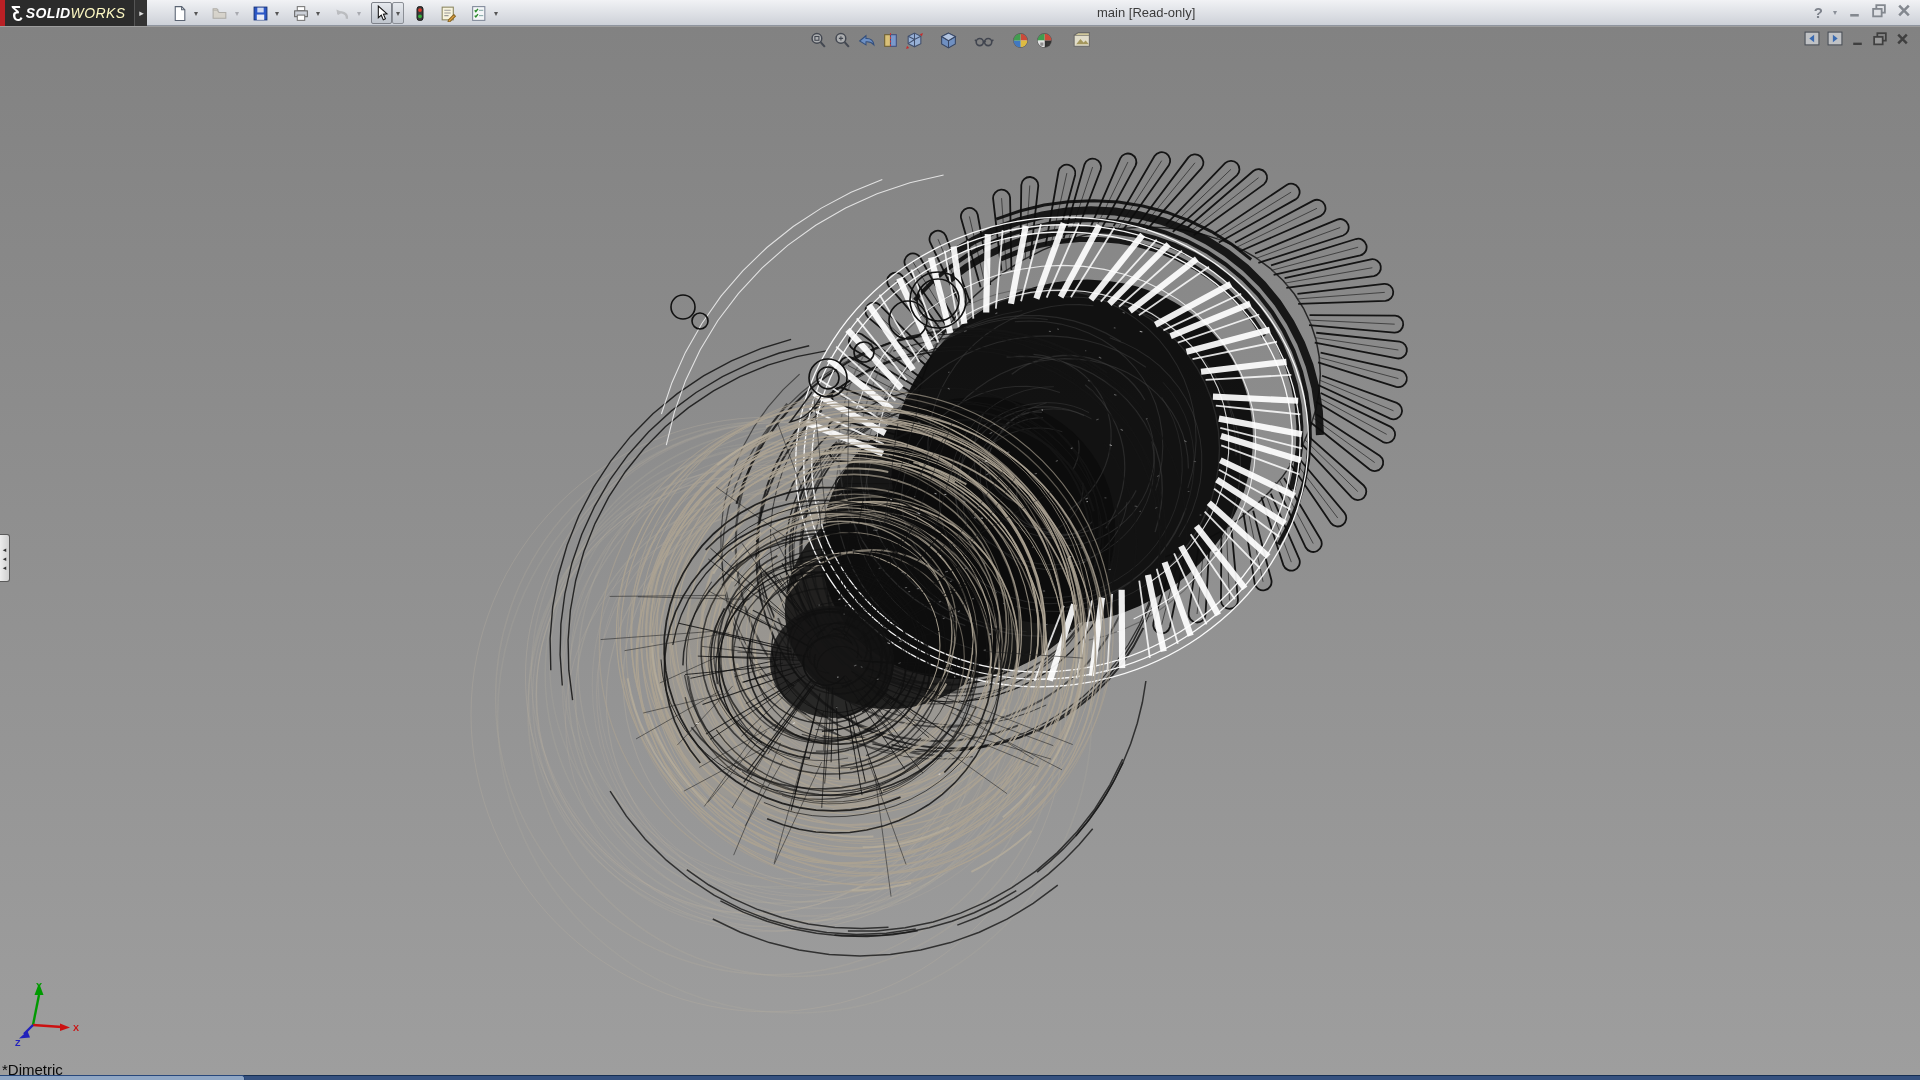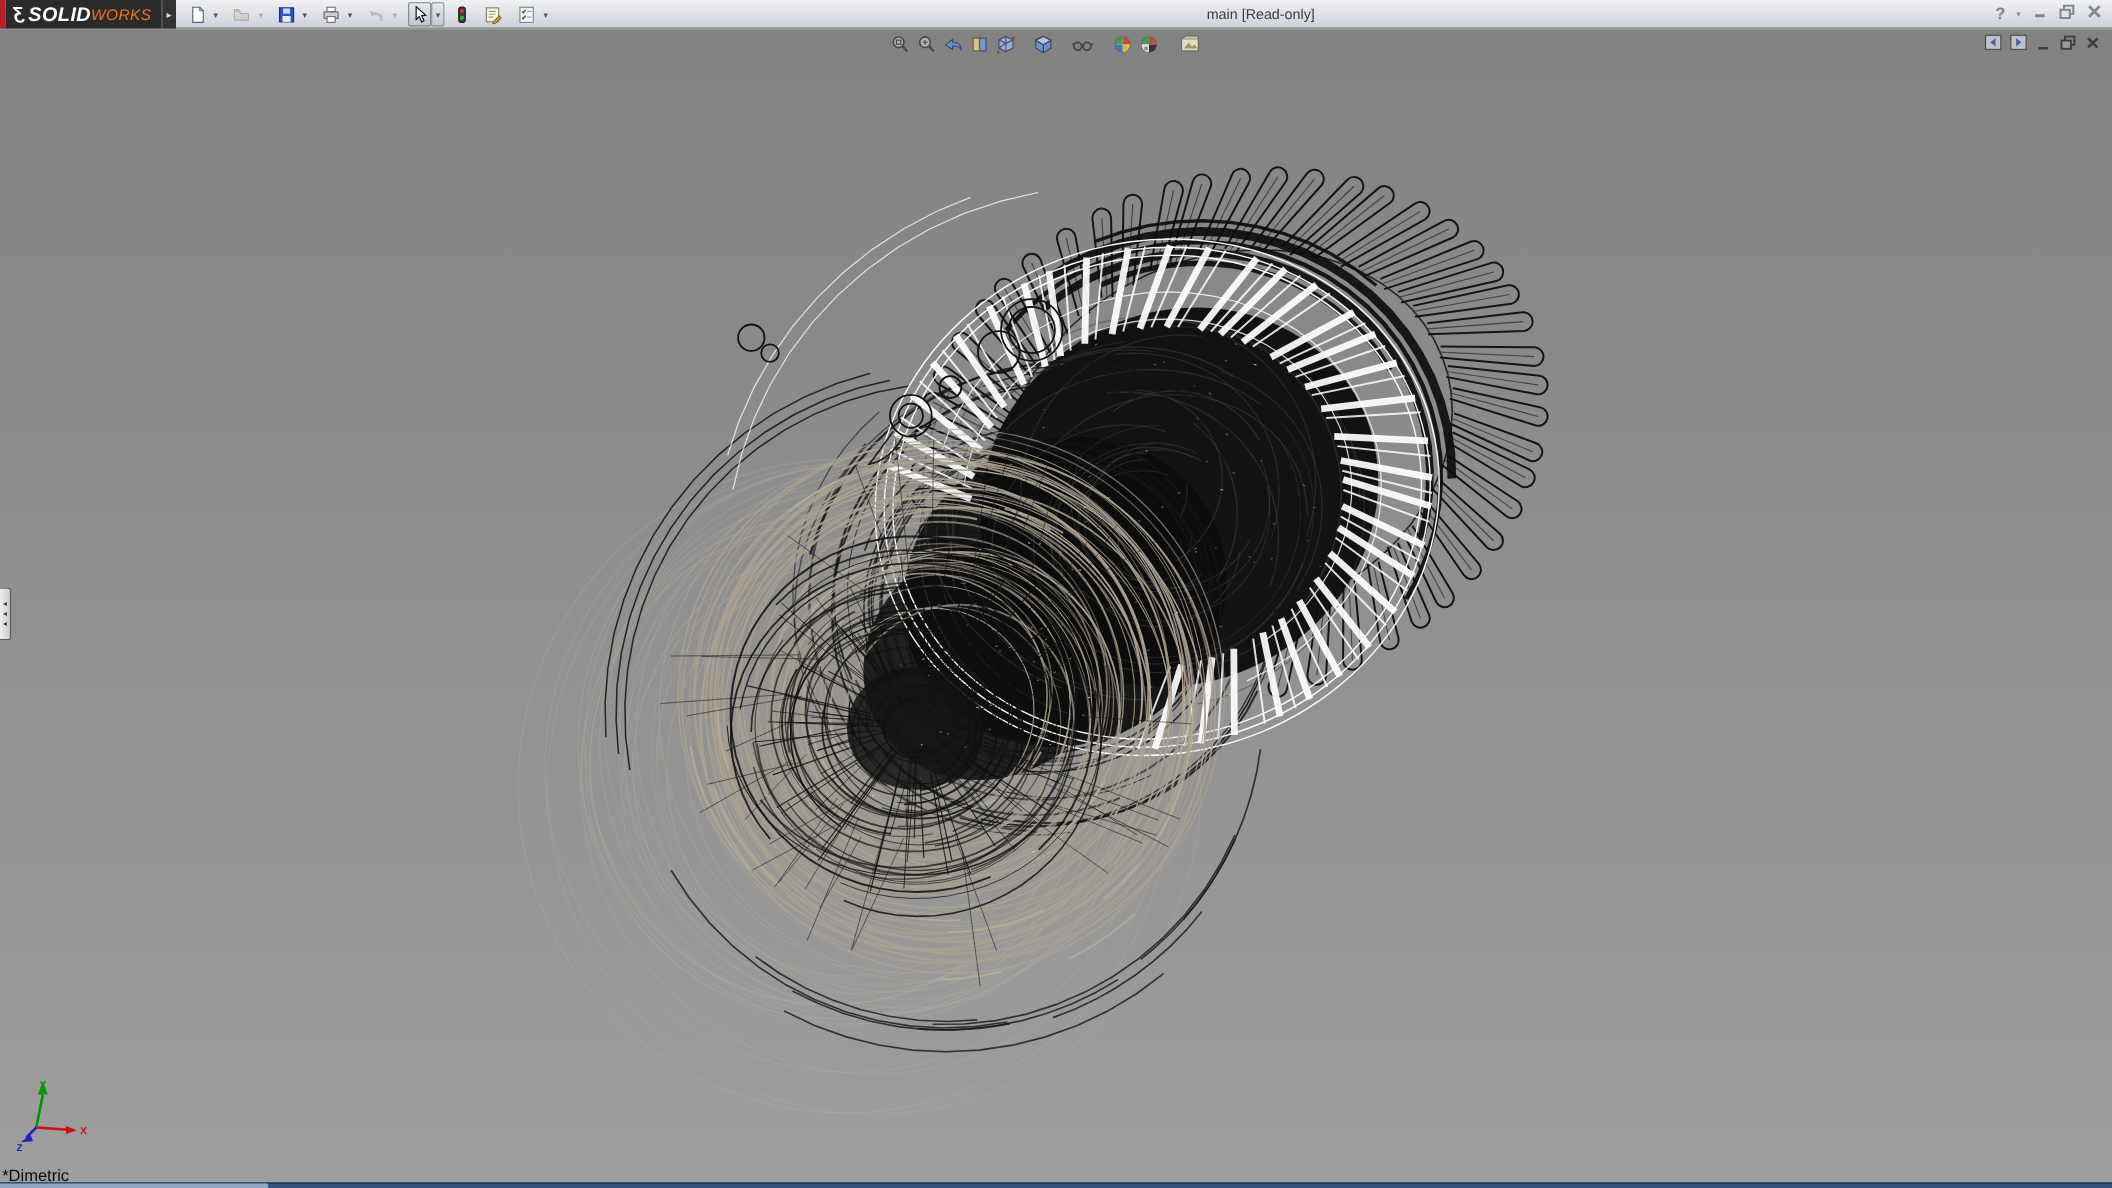--- a/index.html
+++ b/index.html
@@ -6,22 +6,22 @@
     font-family:"Liberation Sans","DejaVu Sans",sans-serif;background:#9d9d9d;}
   *{box-sizing:border-box;}
   
   .menubar{position:absolute;top:0;left:0;width:1920px;height:26px;
     background:linear-gradient(#f1f2f5,#cdd1d8);border-bottom:1px solid #8f959f;z-index:30;}
   .logo{position:absolute;left:0;top:0;height:26px;display:flex;align-items:stretch;}
   .logo-red{width:5px;background:#b92025;}
   .logo-main{background:#2b2b2b;color:#fff;display:flex;align-items:center;
     padding:0 9px 0 7px;font-style:italic;}
   .logo-glyph{font-weight:bold;font-size:16px;margin-right:4px;transform:scaleX(-1);display:inline-block;}
-  .logo-solid{font-weight:bold;font-size:18px;letter-spacing:.4px;}
-  .logo-works{font-weight:normal;color:#f97316;font-size:14px;letter-spacing:.4px;}
+  .logo-solid{font-weight:bold;font-size:14px;letter-spacing:.4px;}
+  .logo-works{font-weight:normal;color:#fef9c3;font-size:14px;letter-spacing:.4px;}
   .logo-flyout{width:13px;background:#333;display:flex;align-items:center;justify-content:center;
     color:#ddd;font-size:9px;cursor:pointer;border-left:1px solid #555;}
   .toolbar{position:absolute;left:168px;top:1px;height:24px;display:flex;align-items:center;}
   .tbtn{height:22px;display:flex;align-items:center;padding:0 2px;border:1px solid transparent;
     border-radius:2px;}
   .tbtn.pressed{background:linear-gradient(#e6e9ee,#bfc5cd);border-color:#7e828a;}
   .tbtn.disabled svg{filter:grayscale(.75) opacity(.55);}
   .dd{font-size:8px;color:#555;padding:0 3px;height:22px;display:flex;align-items:center;}
   .dd.disabled{color:#a8aab0;}
   .dd.boxed{border:1px solid #8b8f96;border-radius:2px;background:linear-gradient(#e6e9ee,#c5cad2);}

